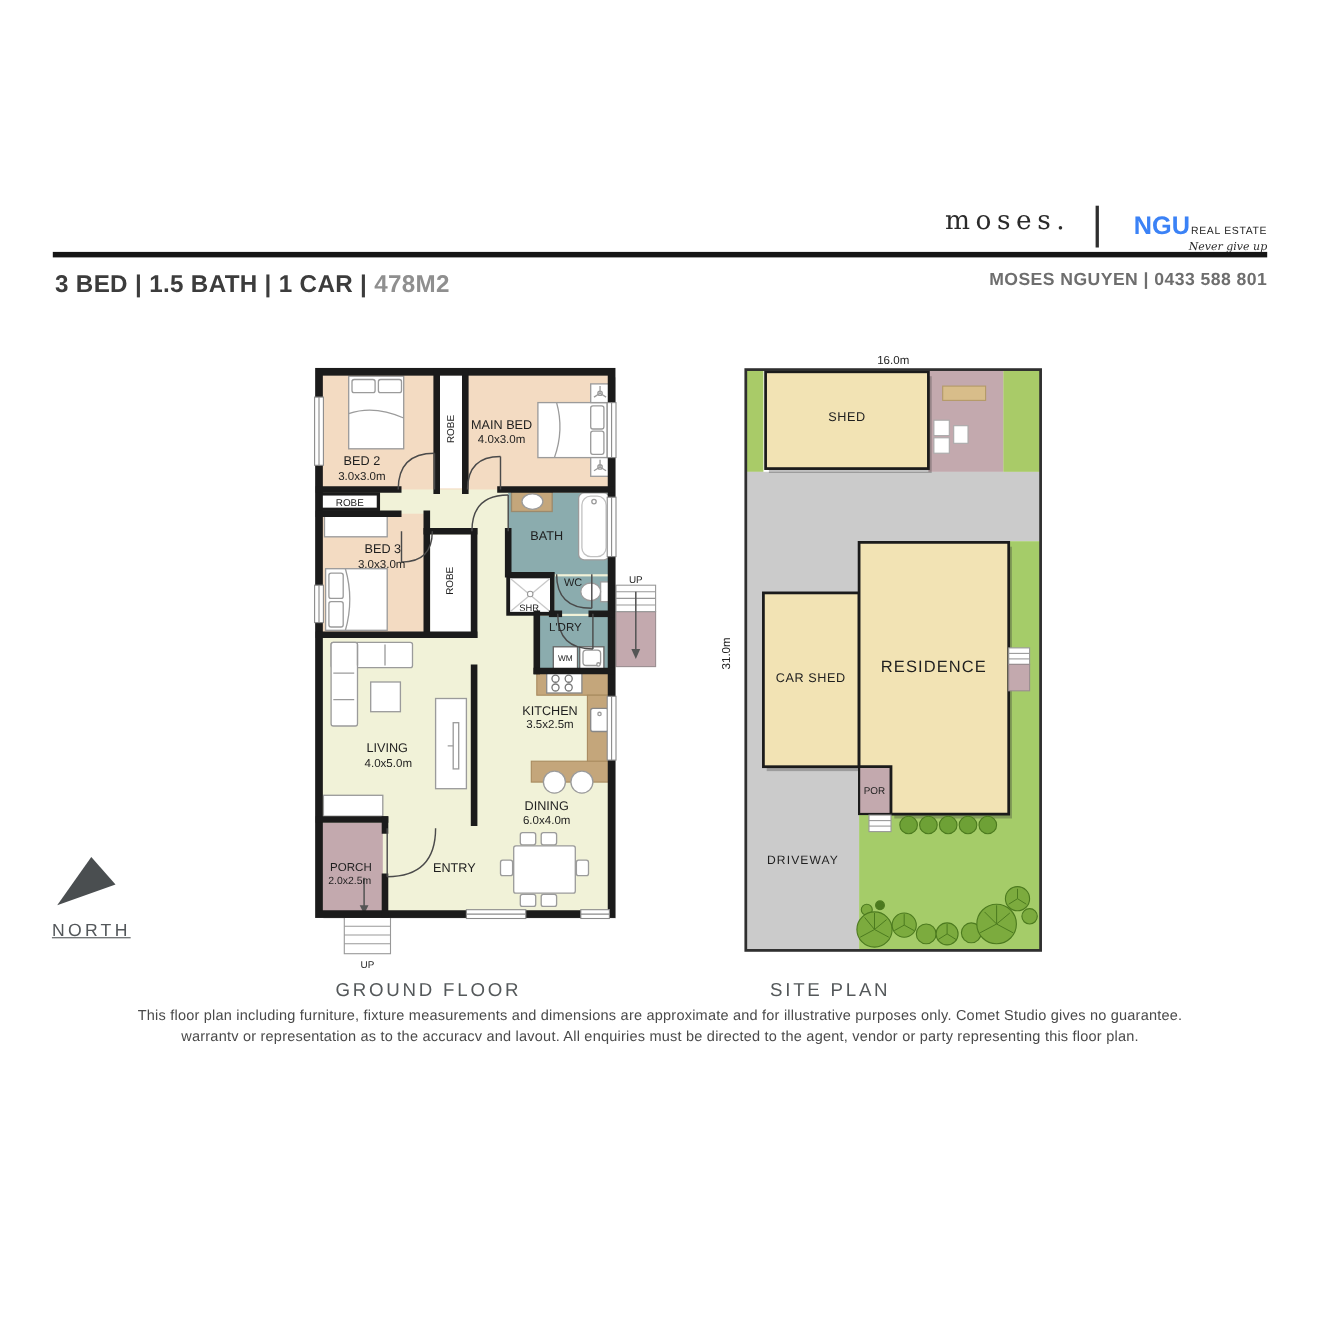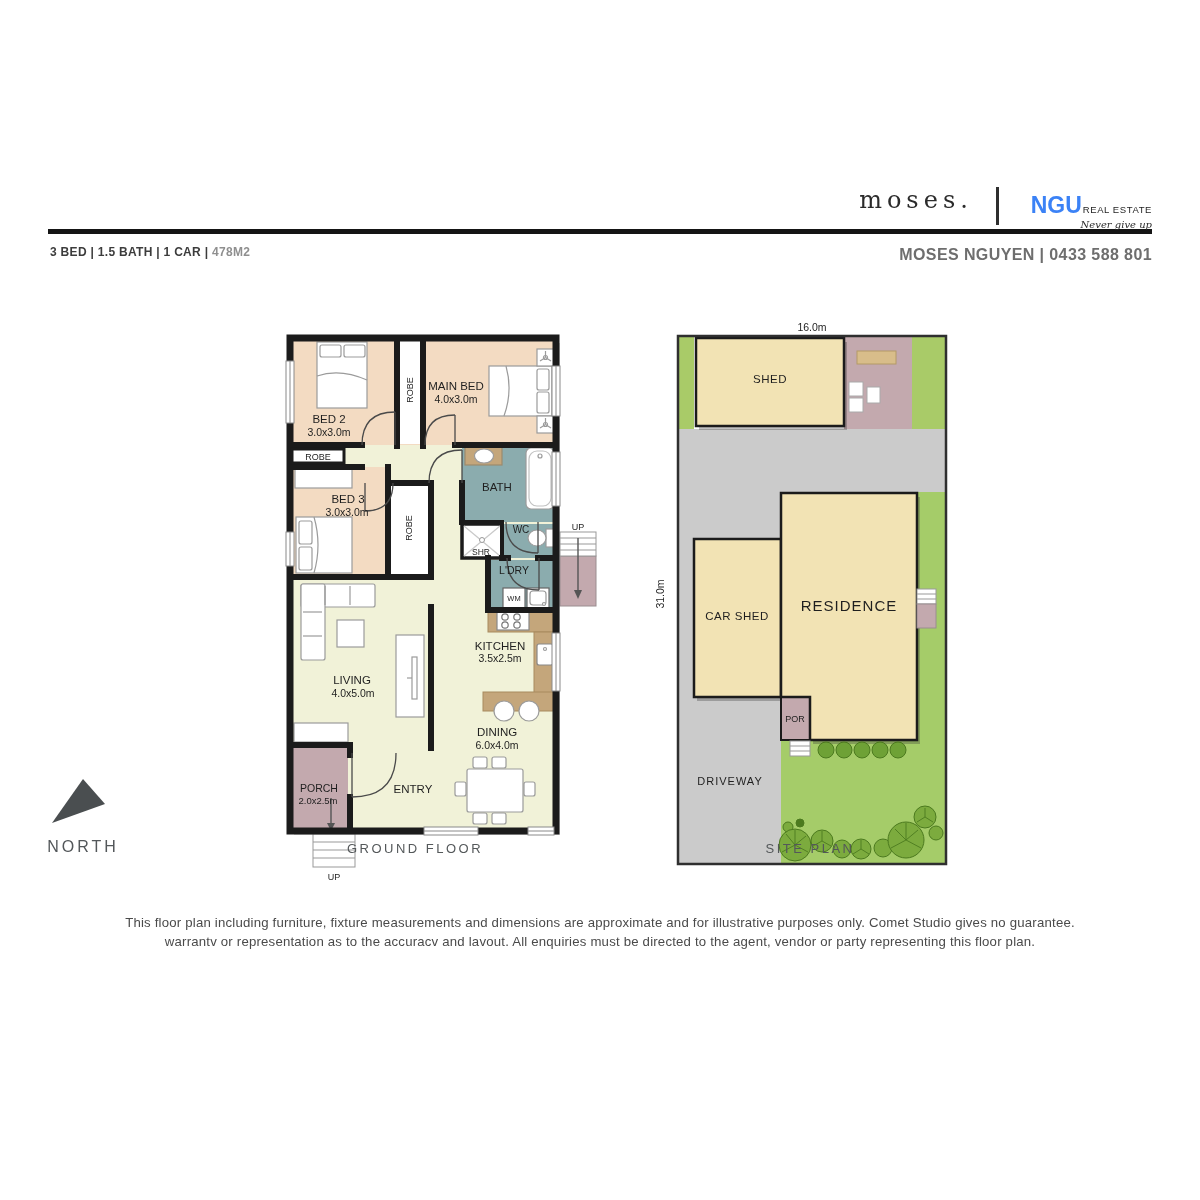--- a/index.html
+++ b/index.html
@@ -2,39 +2,39 @@
 <html><head>
 <meta charset="utf-8">
 <style>
   html,body{margin:0;padding:0;background:#fff;}
   #stage{position:relative;width:1200px;height:1200px;background:#fff;overflow:hidden;
          font-family:"Liberation Sans",sans-serif;}
   .abs{position:absolute;}
   
   #address{left:54px;top:196px;font-size:27px;font-weight:700;color:#2d2d2d;letter-spacing:.5px;}
   #rule{left:48px;top:229px;width:1104px;height:5px;background:#151515;}
-  #specs{left:50px;top:245px;font-size:12px;font-weight:700;color:#3c3c3c;letter-spacing:.3px;}
+  #specs{left:50px;top:245px;font-size:22px;font-weight:700;color:#3c3c3c;letter-spacing:.3px;}
   #specs .area{color:#8f8f8f;}
   #brand{left:836px;top:186px;width:160px;text-align:center;
          font-family:"DejaVu Serif",serif;font-size:24px;color:#2b2b2b;letter-spacing:5px;}
   #branddiv{left:996px;top:187px;width:3px;height:38px;background:#2f2f2f;}
   #ngu{left:1030px;top:192px;width:122px;}
   #ngu .row{display:flex;align-items:baseline;justify-content:flex-end;}
   #ngu .big{font-size:23px;font-weight:700;color:#3b82f6;letter-spacing:0;}
   #ngu .small{font-size:9.5px;color:#1f1f1f;letter-spacing:.6px;margin-left:1px;}
   #ngu .tag{font-family:"DejaVu Serif",serif;font-style:italic;font-size:10px;color:#2b2b2b;
             text-align:right;margin-top:0px;}
   #agent{left:752px;top:246px;width:400px;text-align:right;font-size:16px;font-weight:700;
          color:#6e6e6e;letter-spacing:.4px;}
   
-  .caption{top:841px;width:220px;text-align:center;font-size:13px;font-weight:500;
+  .caption{top:890px;width:220px;text-align:left;font-size:17px;font-weight:500;
            color:#54585a;letter-spacing:2.5px;}
   #cap-fp{left:305px;} #cap-sp{left:700px;}
   #north-label{left:28px;top:838px;width:110px;text-align:center;font-size:16px;font-weight:500;
-               color:#53575a;letter-spacing:3px;}
+               color:#53575a;letter-spacing:3px;text-decoration:underline;}
   #disclaimer{left:60px;top:914px;width:1080px;text-align:center;font-size:13.2px;
               line-height:18.5px;color:#4a4a4a;letter-spacing:.2px;}
   svg text{font-family:"Liberation Sans",sans-serif;fill:#1f1f1f;}
 </style>
 </head>
 <body>
 
 <div id="stage">
 
   <div class="abs" id="rule"></div>

